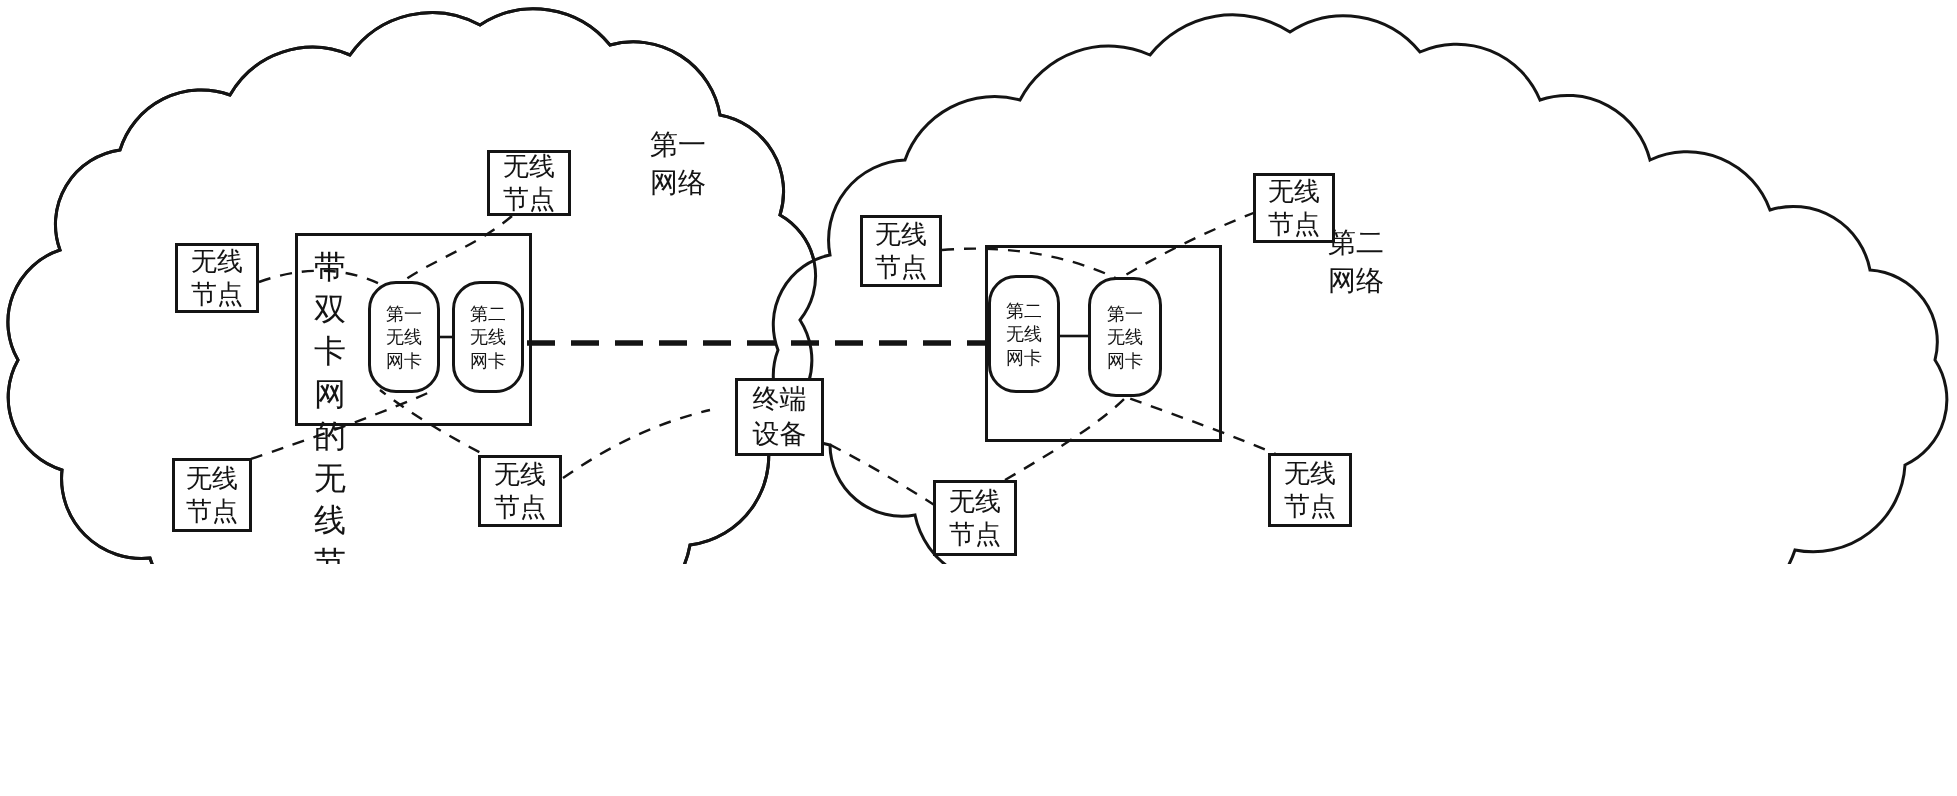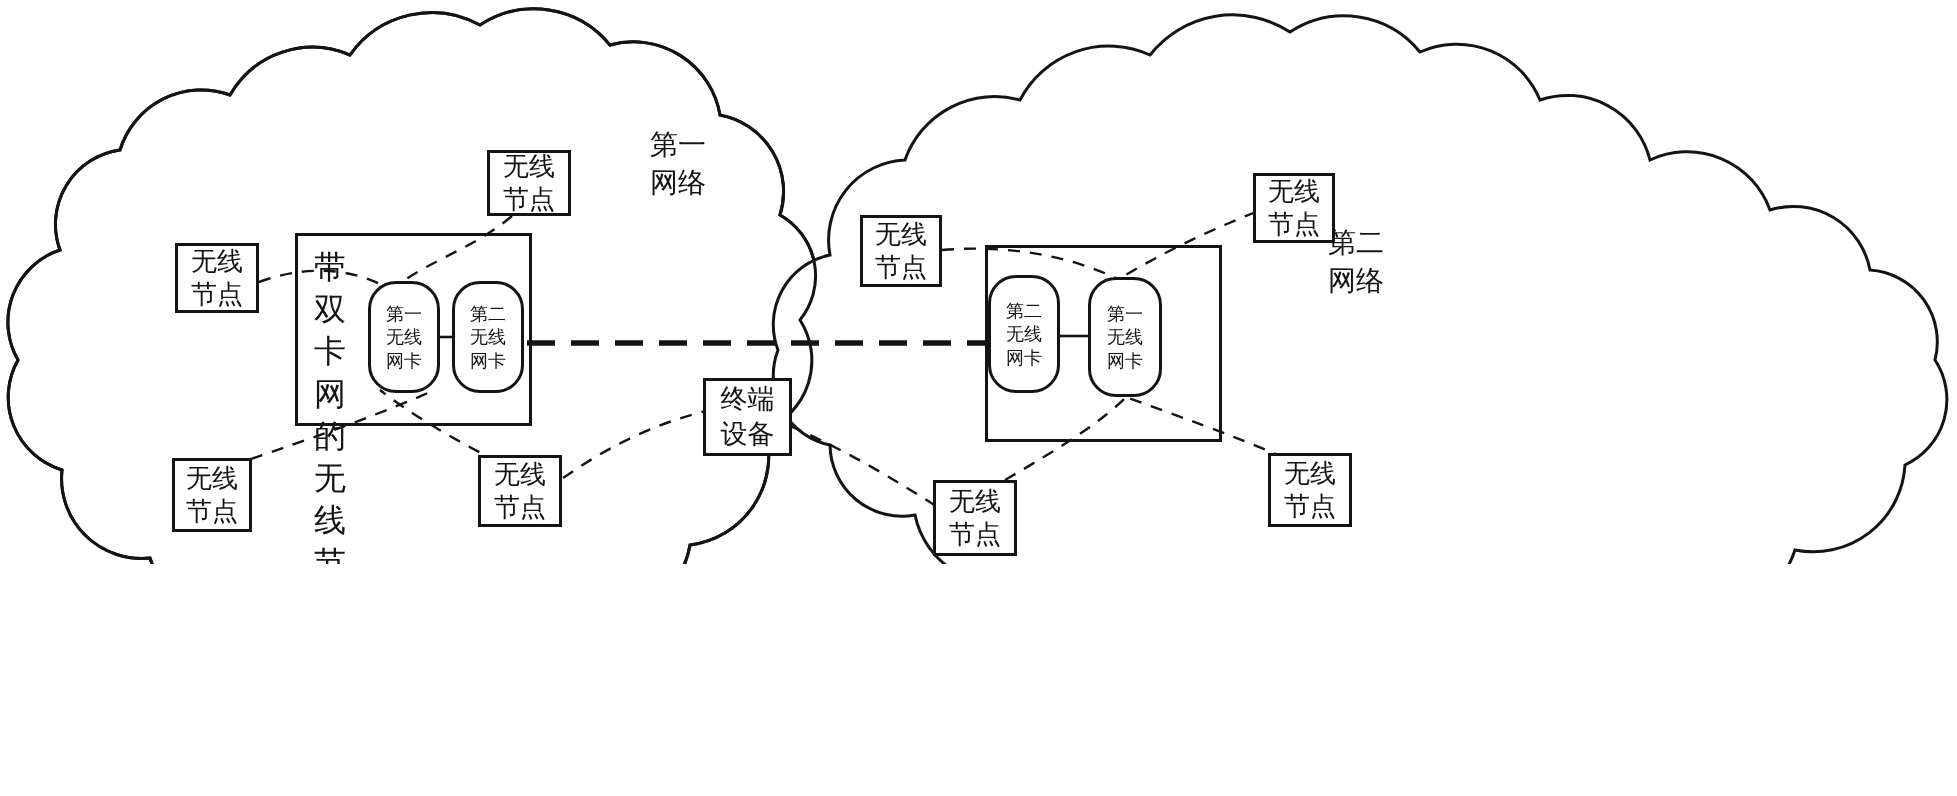--- a/index.html
+++ b/index.html
@@ -18,21 +18,21 @@
   .bigbox{border:3px solid #141414;background:transparent;}
   .card{font-size:18px;padding:11px;line-height:1.3;border-radius:28px;}
   .dual-label{
     font-size:32px;line-height:1.32;text-align:center;word-break:break-all;
     display:flex;align-items:flex-start;justify-content:center;background:transparent;
   }
   .net-title{
     font-size:28px;line-height:1.35;text-align:center;word-break:break-all;
     background:transparent;
   }
-  .terminal{font-size:27px;padding:10px;}
+  .terminal{font-size:27px;padding:10px;margin-left:32px;}
 </style>
 </head>
 <body>
 
 <div class="canvas">
 
   <svg class="artwork" viewBox="0 0 1957 796">
 
     <path d="M 60 250
          a 75 75 0 0 1 60 -100

